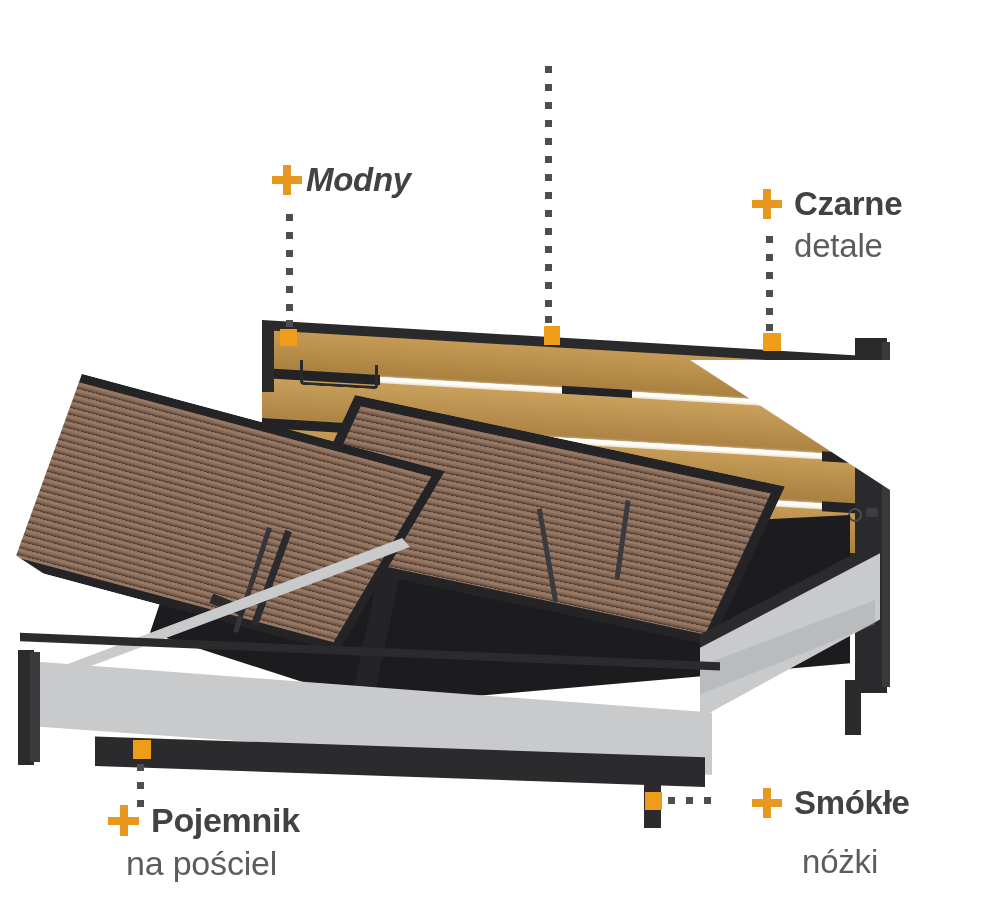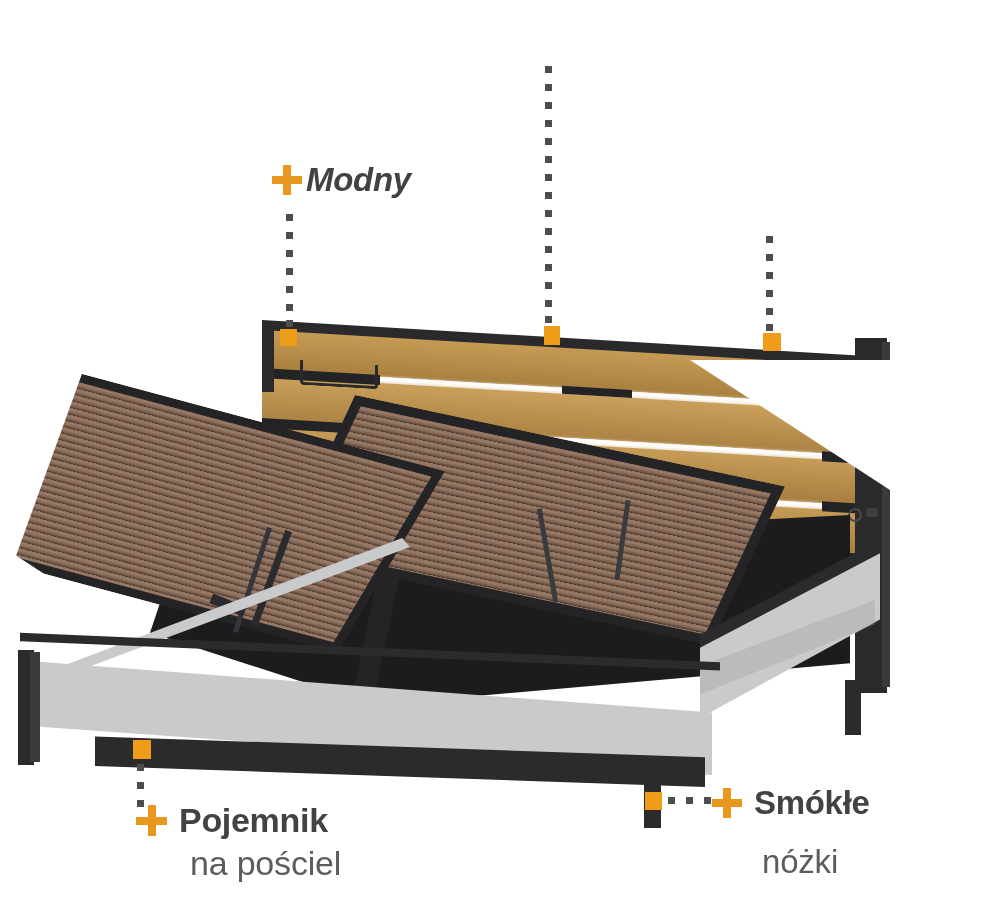--- a/index.html
+++ b/index.html
@@ -241,33 +241,43 @@
   <div class="callout" style="left:272px;top:162px;">
     <div class="cap-row">
       <span class="plus" style="width:30px;height:30px;">
         <i class="h" style="width:30px;height:8px;"></i>
         <i class="v" style="height:30px;width:8px;"></i>
       </span>
       <span class="title" style="font-size:33px;line-height:36px;margin-left:4px;font-style:italic;">Modny</span>
     </div>
   </div>
 
-
-  <div class="callout" style="left:136px;top:802px;">
+  <div class="callout" style="left:752px;top:186px;">
+    <div class="cap-row">
+      <span class="plus" style="width:30px;height:30px;">
+        <i class="h" style="width:30px;height:8px;"></i>
+        <i class="v" style="height:30px;width:8px;"></i>
+      </span>
+      <span class="title" style="font-size:33px;line-height:36px;margin-left:12px;">Czarne</span>
+    </div>
+    <div class="subtitle" style="font-size:33px;line-height:38px;margin-left:42px;margin-top:5px;">detale</div>
+  </div>
+
+  <div class="callout" style="left:108px;top:802px;">
     <div class="cap-row">
       <span class="plus" style="width:31px;height:31px;">
         <i class="h" style="width:31px;height:8px;"></i>
         <i class="v" style="height:31px;width:8px;"></i>
       </span>
       <span class="title" style="font-size:34px;line-height:37px;margin-left:12px;">Pojemnik</span>
     </div>
-    <div class="subtitle" style="font-size:34px;line-height:39px;margin-left:54px;margin-top:5px;">na pościel</div>
-  </div>
-
-  <div class="callout" style="left:712px;top:785px;">
+    <div class="subtitle" style="font-size:34px;line-height:39px;margin-left:18px;margin-top:5px;">na pościel</div>
+  </div>
+
+  <div class="callout" style="left:752px;top:785px;">
     <div class="cap-row">
       <span class="plus" style="width:30px;height:30px;">
         <i class="h" style="width:30px;height:8px;"></i>
         <i class="v" style="height:30px;width:8px;"></i>
       </span>
       <span class="title" style="font-size:33px;line-height:36px;margin-left:12px;">Smókłe</span>
     </div>
     <div class="subtitle" style="font-size:33px;line-height:38px;margin-left:50px;margin-top:22px;">nóżki</div>
   </div>
 

